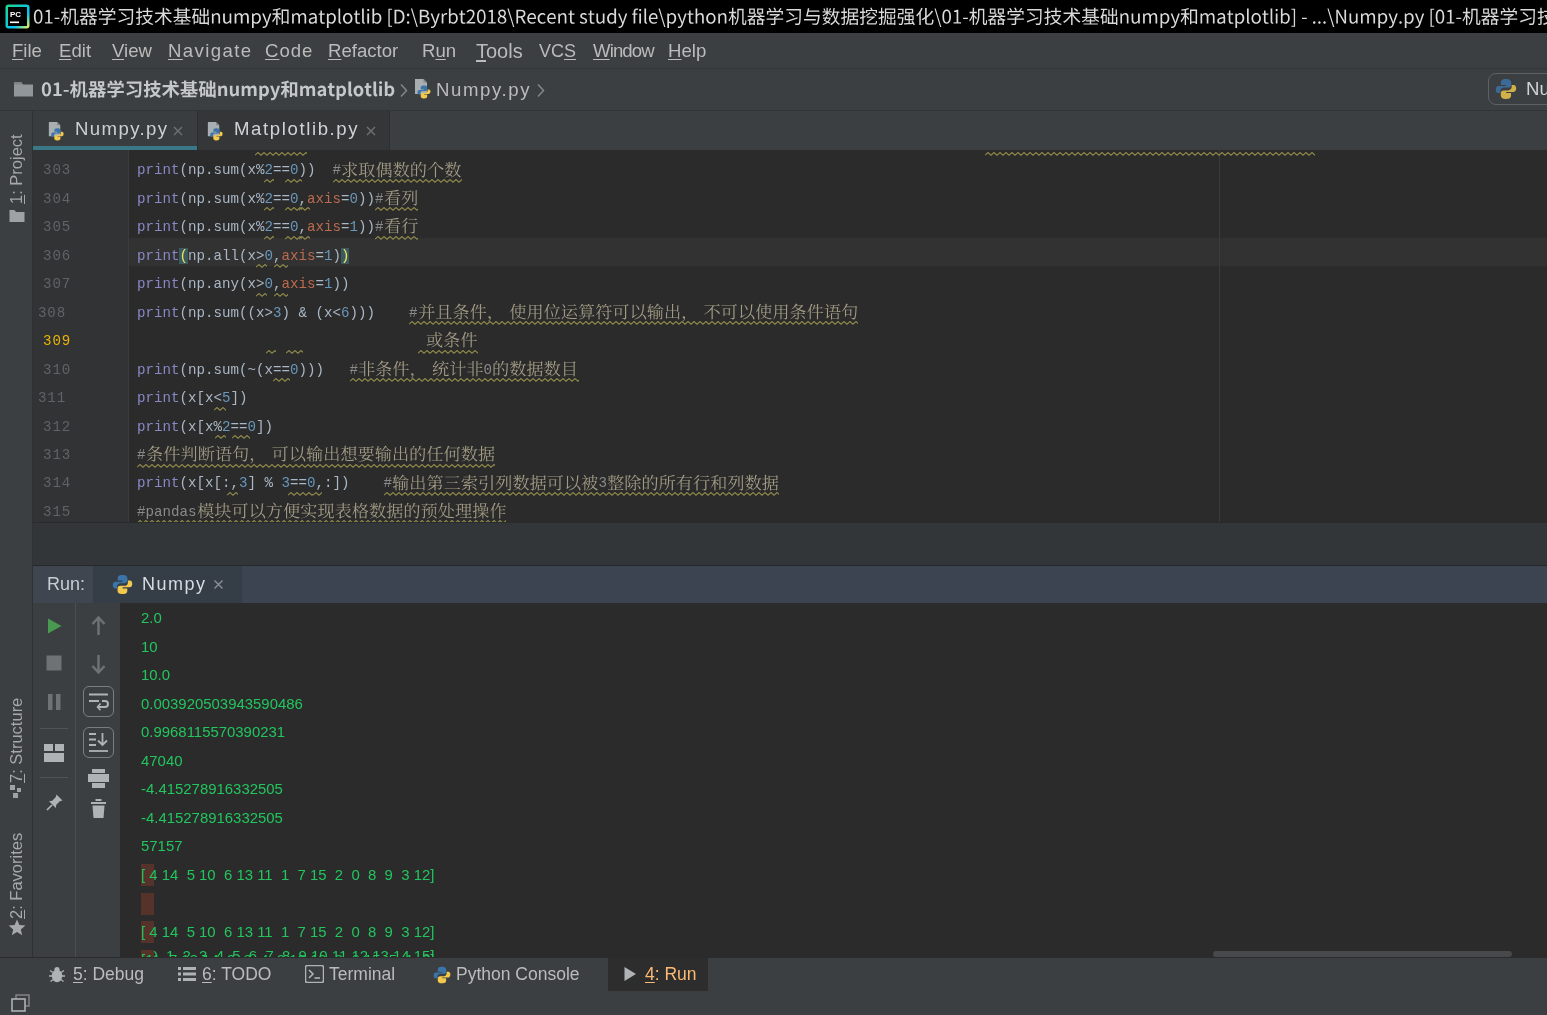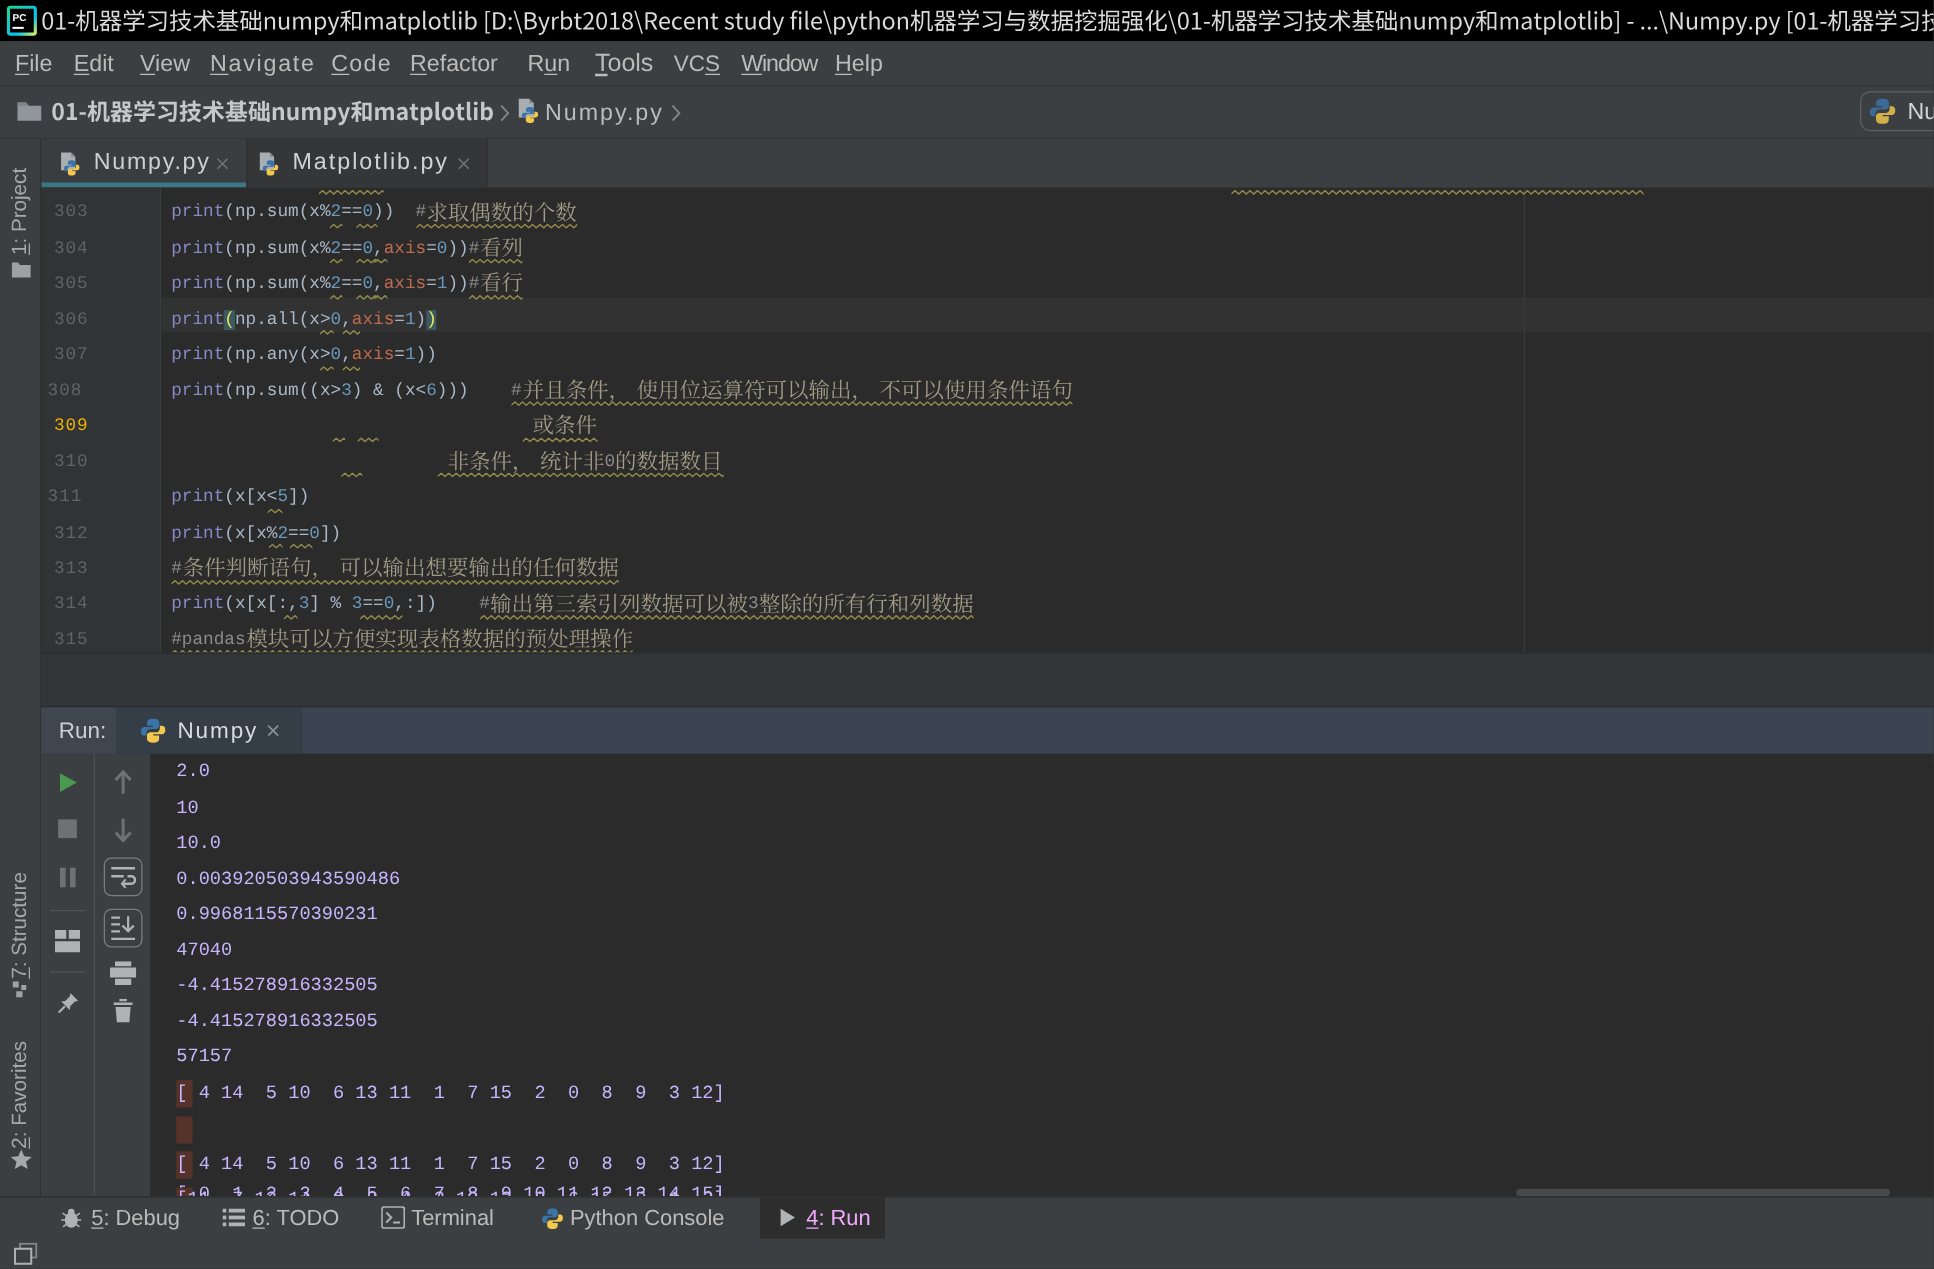--- a/index.html
+++ b/index.html
@@ -1,20 +1,20 @@
 <!DOCTYPE html>
 <html><head><meta charset="utf-8"><style>
 html,body{margin:0;padding:0;background:#2b2b2b;}
 #page{position:relative;width:1547px;height:1015px;overflow:hidden;background:#3c3f41;
  font-family:"Liberation Sans",sans-serif;}
 .abs{position:absolute;}
 .cl{position:absolute;left:137px;height:29px;line-height:28.45px;font-size:14.17px;
  font-family:"Liberation Mono",monospace;white-space:pre;}
 .con{position:absolute;left:141px;height:29px;line-height:28.5px;font-size:14.93px;
- font-family:Liberation Mono, monospace;white-space:pre;color:#c4b5fd;}
+ font-family:Liberation Sans, sans-serif;white-space:pre;color:#22c55e;}
 .u{text-decoration:underline;text-underline-offset:2px;}
 </style></head><body>
 <div id="page">
 <div class="abs" style="left:0;top:0;width:1547px;height:33px;background:#000000"></div>
 <svg class="abs" style="left:5px;top:4px" width="25" height="25" viewBox="0 0 25 25">
 <defs>
         <linearGradient id="pcg" x1="0" y1="0" x2="1" y2="1">
 <stop offset="0" stop-color="#21d789"></stop>
           <stop offset="0.65" stop-color="#07c3f2"></stop>
           <stop offset="1" stop-color="#fcf84a"></stop>
@@ -209,20 +209,21 @@
     </svg>
 <svg style="position:absolute;left:266.0px;top:349.7px" width="10" height="4" viewBox="0 0 10 4">
       <path d="M0 3.2 L3 0.5 L6 3.2 L9 0.5 L12 3.2" stroke="#908a4a" stroke-width="1.1" fill="none"></path>
     </svg>
 <svg style="position:absolute;left:286.0px;top:349.7px" width="17" height="4" viewBox="0 0 17 4">
       <path d="M0 3.2 L3 0.5 L6 3.2 L9 0.5 L12 3.2 L15 0.5 L18 3.2" stroke="#908a4a" stroke-width="1.1" fill="none"></path>
     </svg>
 <svg style="position:absolute;left:417.5px;top:349.7px" width="60" height="4" viewBox="0 0 60 4">
       <path d="M0 3.2 L3 0.5 L6 3.2 L9 0.5 L12 3.2 L15 0.5 L18 3.2 L21 0.5 L24 3.2 L27 0.5 L30 3.2 L33 0.5 L36 3.2 L39 0.5 L42 3.2 L45 0.5 L48 3.2 L51 0.5 L54 3.2 L57 0.5 L60 3.2 L63 0.5" stroke="#908a4a" stroke-width="1.1" fill="none"></path>
     </svg>
+<div class="cl" style="top:355.6px"><span style="color:#8888c6">print</span><span style="color:#a9b7c6">(np.sum(~(x==</span><span style="color:#6897bb">0</span><span style="color:#a9b7c6">)))   </span><span style="color:#8a8a8a">#</span></div>
 <svg style="position:absolute;left:358.0px;top:357.7px" width="127.6" height="21.2" viewBox="0 -17.2 127.6 21.2">
       <path d="M7.8 -14.1 6.1 -14.3V-11.4H1.3L1.5 -10.9H6.1V-7.8H1.6L1.8 -7.3H6.1V-3.5H0.8L0.9 -3H6.1V1.3H6.3C6.7 1.3 7.2 1 7.2 0.9V-13.6C7.7 -13.7 7.8 -13.9 7.8 -14.1ZM11.8 -14 10 -14.2V1.3H10.2C10.6 1.3 11.1 1 11.1 0.9V-3.1H16C16.3 -3.1 16.5 -3.2 16.5 -3.4C15.9 -4 15 -4.7 15 -4.7L14.1 -3.6H11.1V-7.3H15.4C15.7 -7.3 15.8 -7.4 15.9 -7.6C15.3 -8.1 14.4 -8.8 14.4 -8.8L13.6 -7.8H11.1V-10.9H15.7C15.9 -10.9 16.1 -11 16.2 -11.2C15.6 -11.7 14.7 -12.4 14.7 -12.4L13.8 -11.4H11.1V-13.6C11.6 -13.6 11.7 -13.8 11.8 -14Z M24.1 -2.8 22.5 -3.6C21.6 -2.2 19.8 -0.5 18.1 0.6L18.2 0.8C20.3 0 22.3 -1.4 23.4 -2.6C23.8 -2.6 23.9 -2.6 24.1 -2.8ZM28.2 -3.3 28 -3.1C29.4 -2.2 31.2 -0.7 31.9 0.5C33.3 1.2 33.7 -1.7 28.2 -3.3ZM27 -6.8 25.3 -7V-4.8H18.9L19 -4.3H25.3V-0.3C25.3 -0.1 25.2 0 24.9 0C24.5 0 22.4 -0.1 22.4 -0.1V0.2C23.3 0.3 23.8 0.4 24.1 0.6C24.4 0.7 24.4 1 24.5 1.3C26.2 1.2 26.4 0.6 26.4 -0.3V-4.3H32.2C32.5 -4.3 32.6 -4.4 32.7 -4.6C32.1 -5.1 31.1 -5.9 31.1 -5.9L30.3 -4.8H26.4V-6.3C26.8 -6.4 27 -6.5 27 -6.8ZM25.4 -14 23.6 -14.6C22.7 -12.5 20.7 -10.1 18.8 -8.8L19 -8.6C20.4 -9.3 21.8 -10.3 22.9 -11.5C23.5 -10.5 24.3 -9.6 25.2 -8.9C23.2 -7.6 20.7 -6.7 18 -6L18.1 -5.7C21.2 -6.2 23.9 -7.1 26 -8.3C27.8 -7.2 30.1 -6.5 32.7 -6C32.9 -6.6 33.2 -7 33.8 -7.1L33.8 -7.3C31.3 -7.5 28.9 -8 26.9 -8.9C28.2 -9.8 29.3 -10.8 30.2 -12C30.6 -12.1 30.8 -12.1 31 -12.2L29.7 -13.5L28.8 -12.7H24C24.3 -13.1 24.5 -13.5 24.7 -13.8C25.2 -13.8 25.3 -13.8 25.4 -14ZM25.9 -9.4C24.8 -10 23.9 -10.8 23.2 -11.8L23.6 -12.2H28.7C28 -11.2 27.1 -10.2 25.9 -9.4Z M44.6 -14.2V-10.4H42C42.3 -11.1 42.6 -11.9 42.8 -12.6C43.2 -12.6 43.4 -12.8 43.4 -13L41.7 -13.5C41.2 -10.9 40.3 -8.4 39.3 -6.7L39.5 -6.6C40.4 -7.4 41.1 -8.6 41.8 -9.9H44.6V-5.7H39.3L39.5 -5.2H44.6V1.3H44.8C45.3 1.3 45.8 1.1 45.8 0.9V-5.2H50.6C50.8 -5.2 51 -5.3 51 -5.5C50.5 -6 49.6 -6.8 49.6 -6.8L48.7 -5.7H45.8V-9.9H50.1C50.3 -9.9 50.5 -10 50.6 -10.2C50 -10.7 49.1 -11.5 49.1 -11.5L48.3 -10.4H45.8V-13.5C46.2 -13.6 46.3 -13.8 46.4 -14ZM38.8 -14.4C37.9 -11.1 36.4 -7.9 35 -5.8L35.2 -5.6C36 -6.4 36.7 -7.3 37.4 -8.3V1.3H37.6C38 1.3 38.5 1 38.5 0.9V-9.3C38.8 -9.3 38.9 -9.5 39 -9.6L38.3 -9.9C38.9 -11 39.4 -12.2 39.9 -13.5C40.3 -13.5 40.5 -13.6 40.5 -13.8Z M54.7 0.4C54 0.2 53.1 -0.1 53.1 -1C53.1 -1.5 53.6 -2 54.3 -2C55.1 -2 55.5 -1.3 55.5 -0.4C55.5 0.9 55 2.5 53.2 3.4L52.9 2.9C54.2 2.2 54.6 1.2 54.7 0.4Z M74.8 -1.3 75.5 0.3C75.7 0.2 75.8 0 75.9 -0.2C78.1 -1.1 79.7 -2 80.8 -2.6L80.8 -2.9C78.4 -2.1 75.9 -1.5 74.8 -1.3ZM83.9 -14.5 83.7 -14.4C84.2 -13.8 84.9 -12.8 85.1 -12.1C86.2 -11.4 87.1 -13.5 83.9 -14.5ZM79.4 -13.6 77.8 -14.3C77.3 -13 76.1 -10.5 75.1 -9.5C75 -9.4 74.7 -9.3 74.7 -9.3L75.3 -7.8C75.4 -7.8 75.5 -7.9 75.6 -8.1C76.5 -8.3 77.3 -8.5 78 -8.7C77.1 -7.3 76.1 -5.9 75.3 -5.1C75.1 -5 74.8 -5 74.8 -5L75.5 -3.5C75.6 -3.5 75.7 -3.6 75.8 -3.8C77.8 -4.4 79.7 -5 80.7 -5.3L80.6 -5.6C78.9 -5.4 77.1 -5.1 76 -5C77.6 -6.5 79.4 -8.7 80.3 -10.2C80.7 -10.1 80.9 -10.2 81 -10.4L79.4 -11.3C79.2 -10.7 78.8 -10 78.3 -9.2C77.3 -9.2 76.4 -9.2 75.6 -9.2C76.8 -10.4 78.1 -12.1 78.8 -13.3C79.1 -13.3 79.3 -13.4 79.4 -13.6ZM89.3 -12.7 88.5 -11.7H80.3L80.5 -11.2H84.3C83.7 -10.2 82.1 -8.3 80.8 -7.6C80.7 -7.5 80.4 -7.4 80.4 -7.4L81.1 -6C81.2 -6 81.4 -6.1 81.4 -6.3L82.8 -6.5V-5.3C82.8 -3.1 82.1 -0.6 78.8 1.2L78.9 1.4C83.3 -0.2 84 -3 84 -5.3V-6.7L86.1 -7V-0.2C86.1 0.6 86.3 0.9 87.4 0.9H88.5C90.3 0.9 90.8 0.6 90.8 0.2C90.8 -0.1 90.7 -0.2 90.3 -0.3L90.3 -2.4H90.1C89.9 -1.6 89.7 -0.6 89.6 -0.4C89.5 -0.3 89.5 -0.2 89.4 -0.2C89.2 -0.2 88.9 -0.2 88.5 -0.2H87.7C87.3 -0.2 87.2 -0.3 87.2 -0.5V-6.9V-7.2L88.4 -7.4C88.7 -7 88.8 -6.5 88.9 -6.1C90.2 -5.2 91 -8 86.7 -10L86.5 -9.9C87.1 -9.3 87.7 -8.5 88.2 -7.8C85.7 -7.6 83.3 -7.5 81.7 -7.4C83 -8.3 84.4 -9.4 85.3 -10.3C85.7 -10.2 85.9 -10.4 85.9 -10.5L84.4 -11.2H90.3C90.5 -11.2 90.7 -11.3 90.7 -11.5C90.2 -12 89.3 -12.7 89.3 -12.7Z M93.8 -14.4 93.6 -14.2C94.5 -13.4 95.6 -12 96 -10.9C97.2 -10.1 98 -12.8 93.8 -14.4ZM95.8 -9.1C96.1 -9.2 96.3 -9.3 96.4 -9.4L95.3 -10.4L94.7 -9.8H92L92.1 -9.3H94.7V-1.8C94.7 -1.4 94.6 -1.3 94.1 -1L94.8 0.3C95 0.3 95.2 0.1 95.3 -0.2C96.8 -1.3 98.2 -2.5 98.9 -3.1L98.8 -3.3C97.7 -2.7 96.6 -2.2 95.8 -1.7ZM103.5 -14.2 101.8 -14.4V-8.3H97.2L97.4 -7.8H101.8V1.3H102C102.4 1.3 102.9 1 102.9 0.8V-7.8H107.3C107.6 -7.8 107.7 -7.8 107.8 -8C107.2 -8.6 106.3 -9.3 106.3 -9.3L105.5 -8.3H102.9V-13.7C103.4 -13.8 103.5 -13.9 103.5 -14.2Z M116.2 -14.1 114.5 -14.3V-11.4H109.7L109.9 -10.9H114.5V-7.8H110L110.2 -7.3H114.5V-3.5H109.2L109.3 -3H114.5V1.3H114.7C115.1 1.3 115.6 1 115.6 0.9V-13.6C116.1 -13.7 116.2 -13.9 116.2 -14.1ZM120.2 -14 118.4 -14.2V1.3H118.6C119 1.3 119.5 1 119.5 0.9V-3.1H124.4C124.7 -3.1 124.9 -3.2 124.9 -3.4C124.3 -4 123.4 -4.7 123.4 -4.7L122.5 -3.6H119.5V-7.3H123.8C124.1 -7.3 124.2 -7.4 124.3 -7.6C123.7 -8.1 122.8 -8.8 122.8 -8.8L122 -7.8H119.5V-10.9H124.1C124.3 -10.9 124.5 -11 124.6 -11.2C124 -11.7 123.1 -12.4 123.1 -12.4L122.2 -11.4H119.5V-13.6C120 -13.6 120.1 -13.8 120.2 -14Z" fill="#a19b84"></path>
     </svg>
 <div class="cl" style="left:483.6px;top:355.6px;color:#8a8a8a">0</div>
 <svg style="position:absolute;left:492.1px;top:357.7px" width="88.0" height="21.2" viewBox="0 -17.2 88.0 21.2">
       <path d="M9.4 -7.8 9.2 -7.7C10 -6.8 11.1 -5.3 11.3 -4.1C12.5 -3.2 13.5 -6 9.4 -7.8ZM5.7 -14 3.9 -14.4C3.8 -13.5 3.5 -12.2 3.3 -11.4H2.7L1.5 -11.9V0.8H1.7C2.2 0.8 2.6 0.6 2.6 0.4V-1H6.2V0.3H6.4C6.8 0.3 7.3 0 7.3 -0.1V-10.6C7.6 -10.7 7.9 -10.9 8 -11L6.7 -12.1L6 -11.4H3.9C4.2 -12.1 4.7 -13 5.1 -13.6C5.4 -13.6 5.7 -13.7 5.7 -14ZM6.2 -10.9V-6.6H2.6V-10.9ZM2.6 -6.1H6.2V-1.5H2.6ZM12.1 -13.9 10.4 -14.4C9.8 -11.7 8.7 -9.1 7.6 -7.4L7.9 -7.2C8.8 -8.2 9.6 -9.4 10.4 -10.9H14.6C14.4 -5 14.2 -1.1 13.6 -0.4C13.4 -0.2 13.2 -0.2 12.9 -0.2C12.5 -0.2 11.2 -0.3 10.5 -0.4L10.4 -0.1C11.1 0 11.9 0.2 12.1 0.4C12.4 0.6 12.5 0.9 12.5 1.3C13.3 1.3 14 1.1 14.5 0.5C15.3 -0.5 15.6 -4.4 15.7 -10.7C16.1 -10.8 16.3 -10.8 16.4 -11L15.1 -12.1L14.4 -11.4H10.6C10.9 -12.1 11.2 -12.8 11.5 -13.5C11.9 -13.5 12.1 -13.7 12.1 -13.9Z M25.9 -13.3 24.4 -13.9C24.1 -13 23.6 -11.9 23.3 -11.3L23.6 -11.1C24.1 -11.6 24.8 -12.3 25.3 -13C25.6 -13 25.8 -13.1 25.9 -13.3ZM18.9 -13.7 18.7 -13.6C19.2 -13 19.8 -12.1 19.8 -11.4C20.8 -10.6 21.8 -12.6 18.9 -13.7ZM22.2 -6C22.7 -5.9 22.8 -6.1 22.9 -6.3L21.3 -6.8C21.1 -6.4 20.8 -5.8 20.5 -5.1H17.9L18.1 -4.6H20.2C19.8 -3.7 19.3 -2.9 18.9 -2.4C19.9 -2.2 21.2 -1.8 22.3 -1.3C21.3 -0.3 19.9 0.5 18.1 1L18.2 1.3C20.3 0.9 21.9 0.1 23 -0.9C23.6 -0.5 24 -0.2 24.4 0.2C25.3 0.5 25.6 -0.7 23.8 -1.6C24.5 -2.4 25 -3.4 25.4 -4.5C25.7 -4.5 25.9 -4.5 26 -4.7L24.9 -5.7L24.2 -5.1H21.7ZM24.2 -4.6C23.9 -3.6 23.5 -2.7 22.9 -2C22.2 -2.2 21.3 -2.5 20.2 -2.6C20.6 -3.2 21 -3.9 21.4 -4.6ZM29.8 -14 27.9 -14.4C27.6 -11.3 26.7 -8.2 25.6 -6.1L25.9 -6C26.5 -6.6 27 -7.5 27.4 -8.4C27.7 -6.4 28.2 -4.6 29 -3.1C28 -1.4 26.5 -0.1 24.3 1.1L24.5 1.3C26.7 0.4 28.3 -0.7 29.5 -2.1C30.3 -0.8 31.4 0.4 32.8 1.3C33 0.8 33.4 0.6 33.9 0.5L33.9 0.3C32.3 -0.5 31.1 -1.6 30.1 -3C31.4 -4.9 32 -7.2 32.3 -10H33.5C33.7 -10 33.9 -10.1 34 -10.3C33.4 -10.8 32.5 -11.5 32.5 -11.5L31.7 -10.5H28.3C28.6 -11.5 28.9 -12.5 29.2 -13.6C29.5 -13.6 29.7 -13.7 29.8 -14ZM28.1 -10H31.1C30.9 -7.7 30.4 -5.7 29.5 -3.9C28.7 -5.4 28.1 -7.1 27.7 -9ZM25.4 -11.8 24.6 -10.9H22.7V-13.8C23.1 -13.8 23.2 -14 23.3 -14.2L21.6 -14.4V-10.8L18 -10.9L18.1 -10.3H21.1C20.3 -8.9 19.2 -7.7 17.8 -6.7L18 -6.4C19.4 -7.1 20.7 -8 21.6 -9.2V-6.7H21.8C22.2 -6.7 22.7 -7 22.7 -7.1V-9.7C23.5 -9 24.4 -8 24.7 -7.3C25.9 -6.6 26.5 -8.9 22.7 -10.1V-10.3H26.2C26.5 -10.3 26.7 -10.4 26.7 -10.6C26.2 -11.1 25.4 -11.8 25.4 -11.8Z M42.3 -12.7H49V-10.3H42.3ZM42.6 -4.1V1.3H42.8C43.2 1.3 43.7 1.1 43.7 1V0.2H48.8V1.2H49C49.4 1.2 49.9 1 49.9 0.9V-3.4C50.3 -3.4 50.6 -3.6 50.7 -3.7L49.3 -4.8L48.7 -4.1H46.7V-6.7H50.5C50.7 -6.7 50.9 -6.8 50.9 -7C50.4 -7.5 49.5 -8.2 49.5 -8.2L48.7 -7.2H46.7V-8.9C47.1 -9 47.3 -9.2 47.3 -9.4L45.6 -9.6V-7.2H42.3C42.3 -7.9 42.3 -8.5 42.3 -9.2V-9.7H49V-9.2H49.2C49.5 -9.2 50.1 -9.4 50.1 -9.5V-12.6C50.3 -12.7 50.6 -12.8 50.7 -12.9L49.4 -13.9L48.8 -13.2H42.5L41.2 -13.8V-9.1C41.2 -5.8 41 -2.1 39.3 0.8L39.5 1C41.5 -1.2 42.1 -4.1 42.3 -6.7H45.6V-4.1H43.8L42.6 -4.6ZM43.7 -0.3V-3.6H48.8V-0.3ZM34.8 -5.4 35.4 -4C35.6 -4.1 35.8 -4.2 35.8 -4.4L37.5 -5.3V-0.4C37.5 -0.2 37.4 -0.1 37.1 -0.1C36.8 -0.1 35.3 -0.2 35.3 -0.2V0.1C36 0.2 36.4 0.3 36.6 0.5C36.8 0.7 36.9 1 37 1.3C38.4 1.2 38.6 0.6 38.6 -0.3V-5.8L41 -7.1L40.9 -7.4L38.6 -6.6V-10H40.5C40.7 -10 40.9 -10.1 40.9 -10.3C40.5 -10.8 39.7 -11.5 39.7 -11.5L39 -10.5H38.6V-13.8C39 -13.8 39.2 -14 39.2 -14.2L37.5 -14.4V-10.5H35.1L35.2 -10H37.5V-6.2C36.3 -5.9 35.4 -5.6 34.8 -5.4Z M60.3 -13.3 58.8 -13.9C58.5 -13 58 -11.9 57.7 -11.3L58 -11.1C58.5 -11.6 59.2 -12.3 59.7 -13C60 -13 60.2 -13.1 60.3 -13.3ZM53.3 -13.7 53.1 -13.6C53.6 -13 54.2 -12.1 54.2 -11.4C55.2 -10.6 56.2 -12.6 53.3 -13.7ZM56.6 -6C57.1 -5.9 57.2 -6.1 57.3 -6.3L55.7 -6.8C55.5 -6.4 55.2 -5.8 54.9 -5.1H52.3L52.5 -4.6H54.6C54.2 -3.7 53.7 -2.9 53.3 -2.4C54.3 -2.2 55.6 -1.8 56.7 -1.3C55.7 -0.3 54.3 0.5 52.5 1L52.6 1.3C54.7 0.9 56.3 0.1 57.4 -0.9C58 -0.5 58.4 -0.2 58.8 0.2C59.7 0.5 60 -0.7 58.2 -1.6C58.9 -2.4 59.4 -3.4 59.8 -4.5C60.1 -4.5 60.3 -4.5 60.4 -4.7L59.3 -5.7L58.6 -5.1H56.1ZM58.6 -4.6C58.3 -3.6 57.9 -2.7 57.3 -2C56.6 -2.2 55.7 -2.5 54.6 -2.6C55 -3.2 55.4 -3.9 55.8 -4.6ZM64.2 -14 62.3 -14.4C62 -11.3 61.1 -8.2 60 -6.1L60.3 -6C60.9 -6.6 61.4 -7.5 61.8 -8.4C62.1 -6.4 62.6 -4.6 63.4 -3.1C62.4 -1.4 60.9 -0.1 58.7 1.1L58.9 1.3C61.1 0.4 62.7 -0.7 63.9 -2.1C64.7 -0.8 65.8 0.4 67.2 1.3C67.4 0.8 67.8 0.6 68.3 0.5L68.3 0.3C66.7 -0.5 65.5 -1.6 64.5 -3C65.8 -4.9 66.4 -7.2 66.7 -10H67.9C68.1 -10 68.3 -10.1 68.4 -10.3C67.8 -10.8 66.9 -11.5 66.9 -11.5L66.1 -10.5H62.7C63 -11.5 63.3 -12.5 63.6 -13.6C63.9 -13.6 64.1 -13.7 64.2 -14ZM62.5 -10H65.5C65.3 -7.7 64.8 -5.7 63.9 -3.9C63.1 -5.4 62.5 -7.1 62.1 -9ZM59.8 -11.8 59 -10.9H57.1V-13.8C57.5 -13.8 57.6 -14 57.7 -14.2L56 -14.4V-10.8L52.4 -10.9L52.5 -10.3H55.5C54.7 -8.9 53.6 -7.7 52.2 -6.7L52.4 -6.4C53.8 -7.1 55.1 -8 56 -9.2V-6.7H56.2C56.6 -6.7 57.1 -7 57.1 -7.1V-9.7C57.9 -9 58.8 -8 59.1 -7.3C60.3 -6.6 60.9 -8.9 57.1 -10.1V-10.3H60.6C60.9 -10.3 61.1 -10.4 61.1 -10.6C60.6 -11.1 59.8 -11.8 59.8 -11.8Z M81.6 -12.6V-9H73.3V-12.6ZM72.2 -13.1V1.3H72.4C72.9 1.3 73.3 1 73.3 0.9V-0.1H81.6V1.3H81.7C82.2 1.3 82.7 0.9 82.7 0.8V-12.3C83.1 -12.4 83.4 -12.5 83.6 -12.7L82.1 -13.9L81.4 -13.1H73.4L72.2 -13.7ZM73.3 -8.5H81.6V-4.8H73.3ZM73.3 -4.3H81.6V-0.6H73.3Z" fill="#a19b84"></path>
     </svg>
 <svg style="position:absolute;left:273.0px;top:378.2px" width="17" height="4" viewBox="0 0 17 4">
       <path d="M0 3.2 L3 0.5 L6 3.2 L9 0.5 L12 3.2 L15 0.5 L18 3.2" stroke="#908a4a" stroke-width="1.1" fill="none"></path>
     </svg>
@@ -381,18 +382,18 @@
 <div class="abs" style="left:329px;top:957px;height:34px;line-height:34px;font-size:17.5px;color:#bbbbbb">Terminal</div>
 <svg class="abs" style="left:433px;top:966px" width="18" height="18" viewBox="0 0 14 14">
 <path d="M6.8 0.6 c-2.6 0 -3 1.2 -3 2.2 v1.6 h3.1 v0.7 H2.2 C1 5.1 0.5 6.4 0.5 7.4 c0 1 0.4 2.2 1.6 2.2 h1.3 V8.2 c0 -1.2 1 -2.1 2.2 -2.1 h3 c0.9 0 1.7 -0.8 1.7 -1.7 V2.8 c0 -1.4 -1.2 -2.2 -2.7 -2.2 z" fill="#3b74a9"></path>
 <path d="M7.2 13.4 c2.6 0 3 -1.2 3 -2.2 V9.6 H7.1 v-0.7 h4.7 c1.2 0 1.7 -1.3 1.7 -2.3 c0 -1 -0.4 -2.2 -1.6 -2.2 h-1.3 v1.4 c0 1.2 -1 2.1 -2.2 2.1 h-3 c-0.9 0 -1.7 0.8 -1.7 1.7 v1.6 c0 1.4 1.2 2.2 2.7 2.2 z" fill="#f2c94c"></path>
 </svg>
 <div class="abs" style="left:456px;top:957px;height:34px;line-height:34px;font-size:17.5px;color:#bbbbbb">Python Console</div>
 <div class="abs" style="left:608px;top:958px;width:100px;height:33px;background:#2d2d2d"></div>
 <svg class="abs" style="left:623px;top:966px" width="14" height="16" viewBox="0 0 14 16">
       <path d="M1.5 1 L13 8 L1.5 15 Z" fill="#afb3b6"></path>
     </svg>
-<div class="abs" style="left:645px;top:957px;height:34px;line-height:34px;font-size:17.5px;color:#f0abfc"><span class="u">4</span>: Run</div>
+<div class="abs" style="left:645px;top:957px;height:34px;line-height:34px;font-size:17.5px;color:#fdba74"><span class="u">4</span>: Run</div>
 <div class="abs" style="left:0;top:991px;width:1547px;height:24px;background:#3c3f41"></div>
 <svg class="abs" style="left:10px;top:994px" width="22" height="19" viewBox="0 0 22 19">
 <rect x="6" y="1" width="13" height="11" fill="none" stroke="#86898c" stroke-width="1.4"></rect>
 <rect x="2" y="5" width="13" height="12" fill="#3c3f41" stroke="#aeb1b4" stroke-width="1.6"></rect>
     </svg>
 </div>
 </body></html>

